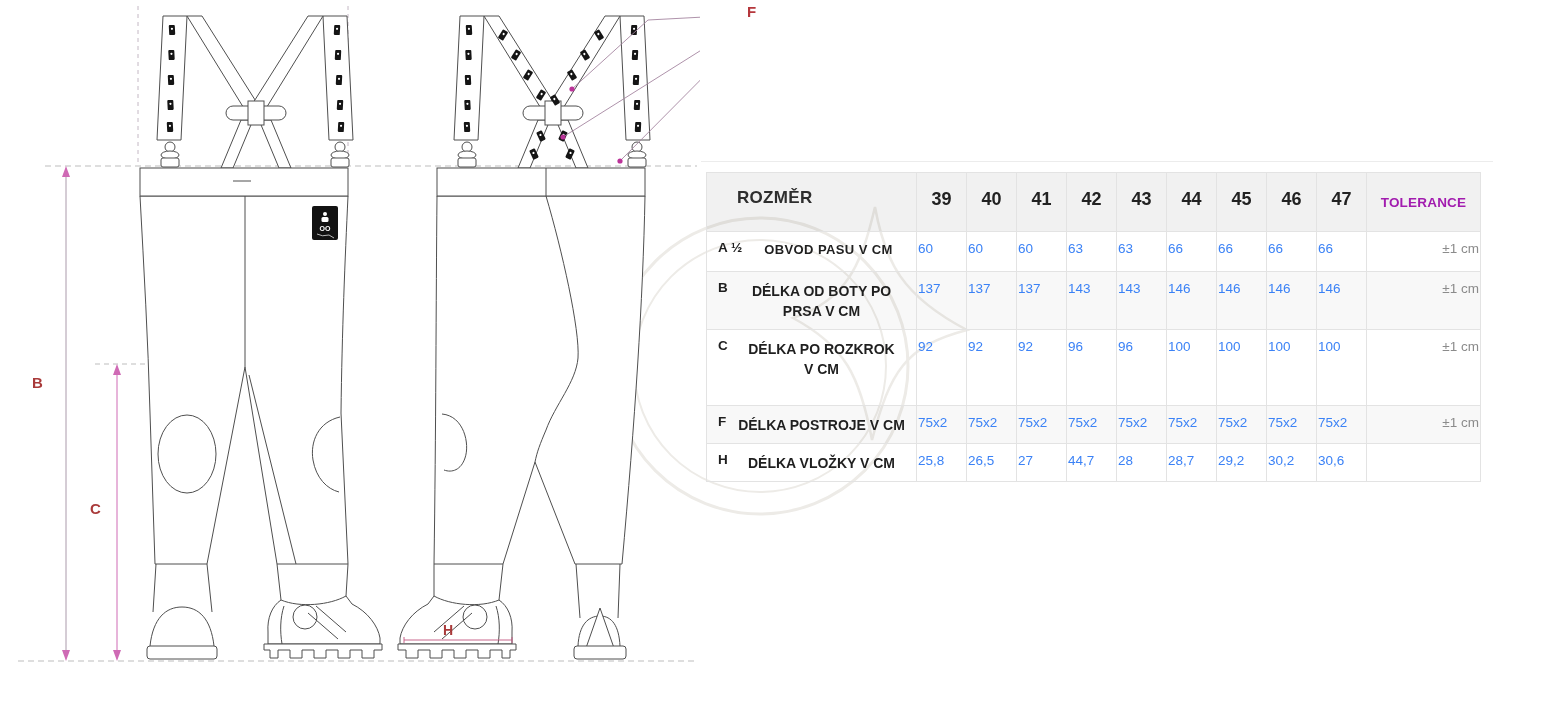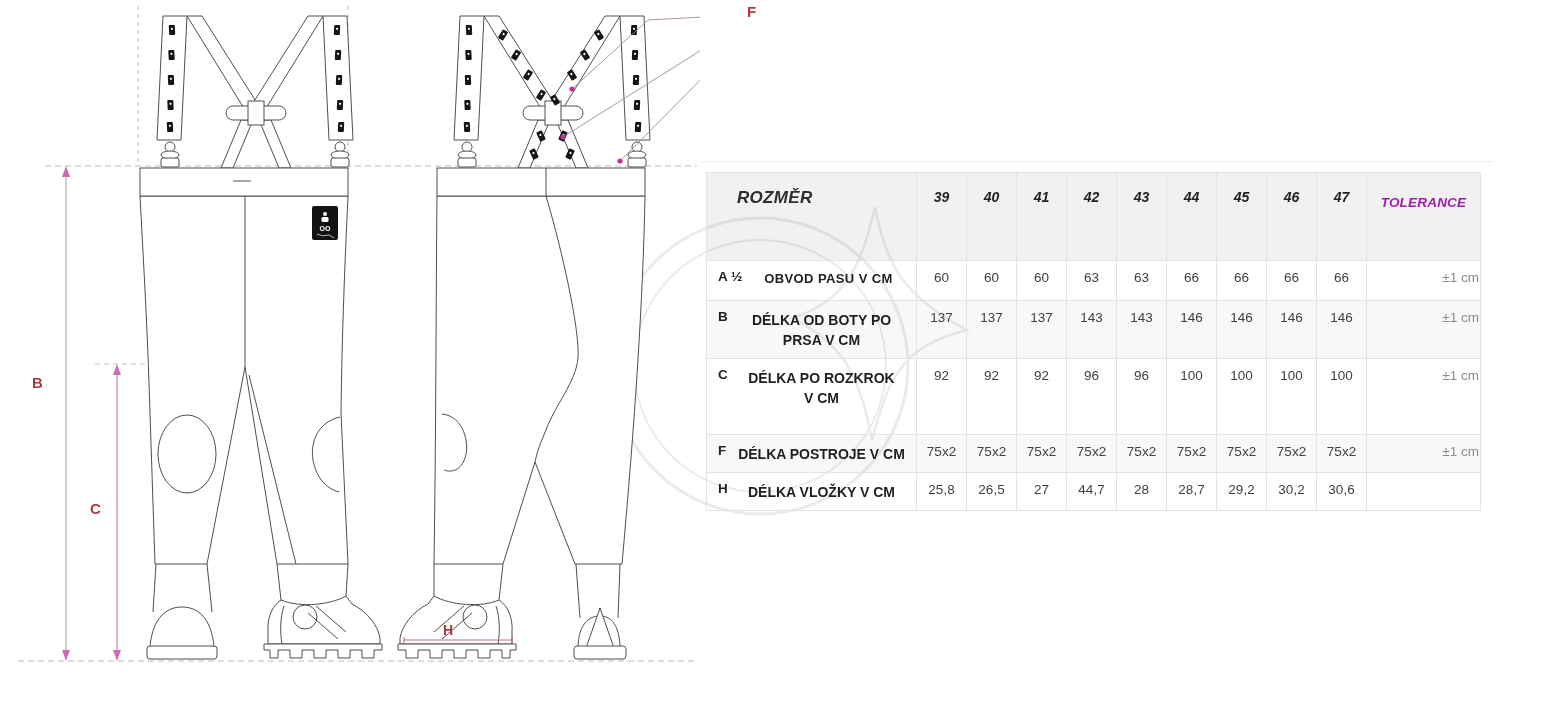--- a/index.html
+++ b/index.html
@@ -8,35 +8,35 @@
   svg{display:block;}
   .draw-svg{position:absolute;left:0;top:0;z-index:2;}
   .wm-svg{position:absolute;left:0;top:0;z-index:0;}
   .dim-label{position:absolute;z-index:3;font-weight:bold;color:#a93a3a;font-size:15px;}
   .panel-topline{position:absolute;left:701px;top:161px;width:792px;border-top:1px solid #ececec;z-index:1;}
 
   
   table.sizes{position:absolute;left:706px;top:172px;width:774px;z-index:2;
               border-collapse:collapse;table-layout:fixed;background:transparent;}
   table.sizes th,table.sizes td{border:1px solid #e3e3e3;vertical-align:top;overflow:hidden;}
-  table.sizes thead tr{background:rgba(0,0,0,0.055);height:88px;font-style:italic;}
+  table.sizes thead tr{background:rgba(0,0,0,0.055);height:59px;}
   table.sizes tr[data-row="B"],table.sizes tr[data-row="F"]{background:rgba(0,0,0,0.028);}
   table.sizes tr[data-row="A"]{height:40px;}
   table.sizes tr[data-row="B"]{height:58px;}
   table.sizes tr[data-row="C"]{height:76px;}
   table.sizes tr[data-row="F"]{height:38px;}
   table.sizes tr[data-row="H"]{height:38px;}
   th.c-dim{font-size:17px;color:#2e2e2e;text-align:left;padding:15px 0 0 30px;letter-spacing:0.3px;}
-  th.c-size{font-size:14px;color:#222;text-align:center;padding-top:16px;}
+  th.c-size{font-size:18px;color:#222;text-align:center;padding-top:16px;}
   th.c-tol{font-size:13.5px;color:#a21caf;text-align:center;padding-top:22px;letter-spacing:0.2px;}
   td.lbl{position:relative;color:#1f1f1f;}
   td.lbl .prefix{position:absolute;left:11px;top:8px;font-weight:bold;font-size:13.5px;}
   td.lbl .lines{font-weight:bold;font-size:14px;text-align:center;padding:8px 6px 0 26px;line-height:1.45;}
   tr[data-row="A"] td.lbl .lines{font-size:13px;letter-spacing:0.4px;padding-left:40px;}
-  td.val{color:#404040;font-size:13.5px;text-align:center;padding-top:9px;}
+  td.val{color:#3b82f6;font-size:13.5px;padding-top:9px;}
   td.tol{color:#8b8b8b;font-size:13.5px;text-align:right;padding-top:9px;}
 </style>
 </head>
 <body>
 
 <div class="stage">
 
   <svg class="wm-svg" width="1558" height="720" viewBox="0 0 1558 720">
     <g fill="none" stroke="#edebe7">
       <circle cx="760" cy="366" r="148" stroke-width="3"></circle>

